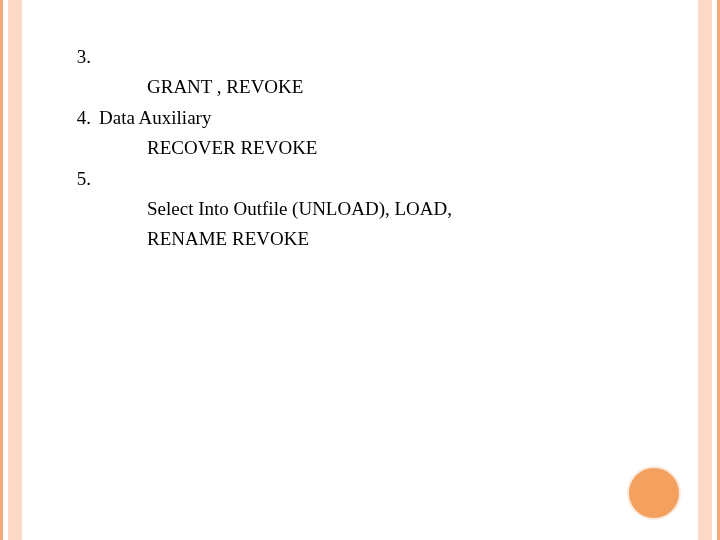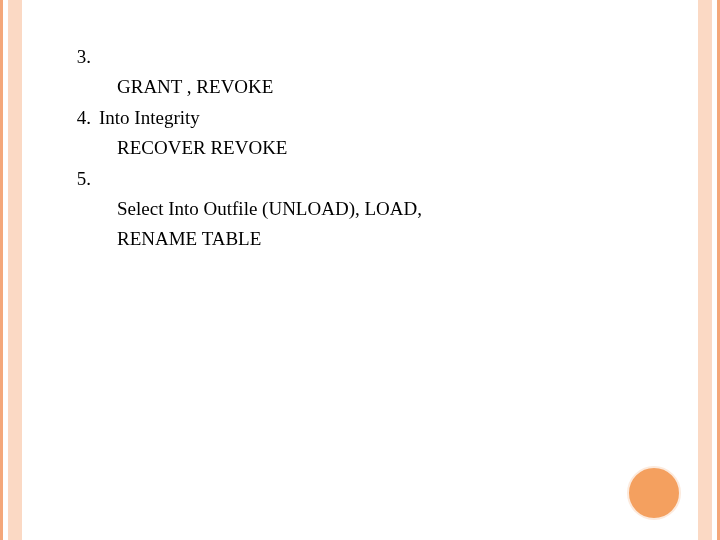--- a/index.html
+++ b/index.html
@@ -45,21 +45,21 @@
       display: flex;
       margin-bottom: 0;
     }
     .num {
       min-width: 34px;
       text-align: right;
       padding-right: 8px;
     }
     .title-text { }
     .sub {
-      margin-left: 52px;
+      margin-left: 82px;
     }
     .circle {
       position: absolute;
       bottom: 20px;
       right: 36px;
       width: 54px;
       height: 54px;
       border-radius: 50%;
       background: #f4a05f;
       border: 2px solid #fceadd;
@@ -72,26 +72,26 @@
 <div class="slide">
   <div class="content">
 
     <div class="list-item">
       <span class="num">3.</span>
     </div>
     <div class="sub">GRANT , REVOKE</div>
 
     <div class="list-item">
       <span class="num">4.</span>
-      <span class="title-text">Into Integrity</span>
+      <span class="title-text">Data Auxiliary</span>
     </div>
     <div class="sub">RECOVER REVOKE</div>
 
     <div class="list-item">
       <span class="num">5.</span>
     </div>
     <div class="sub">Select Into Outfile (UNLOAD), LOAD,</div>
-    <div class="sub">RENAME TABLE</div>
+    <div class="sub">RENAME REVOKE</div>
 
   </div>
 
   <div class="circle"></div>
 </div>
 
 </body></html>

